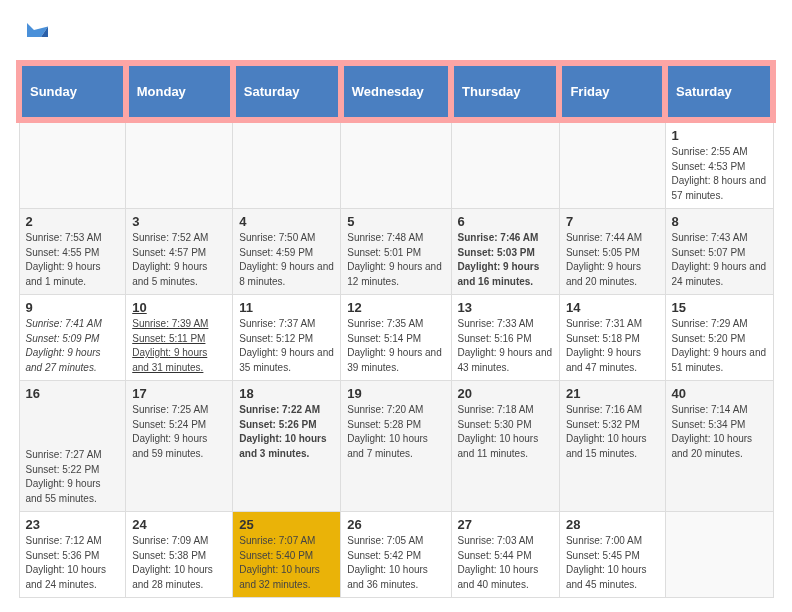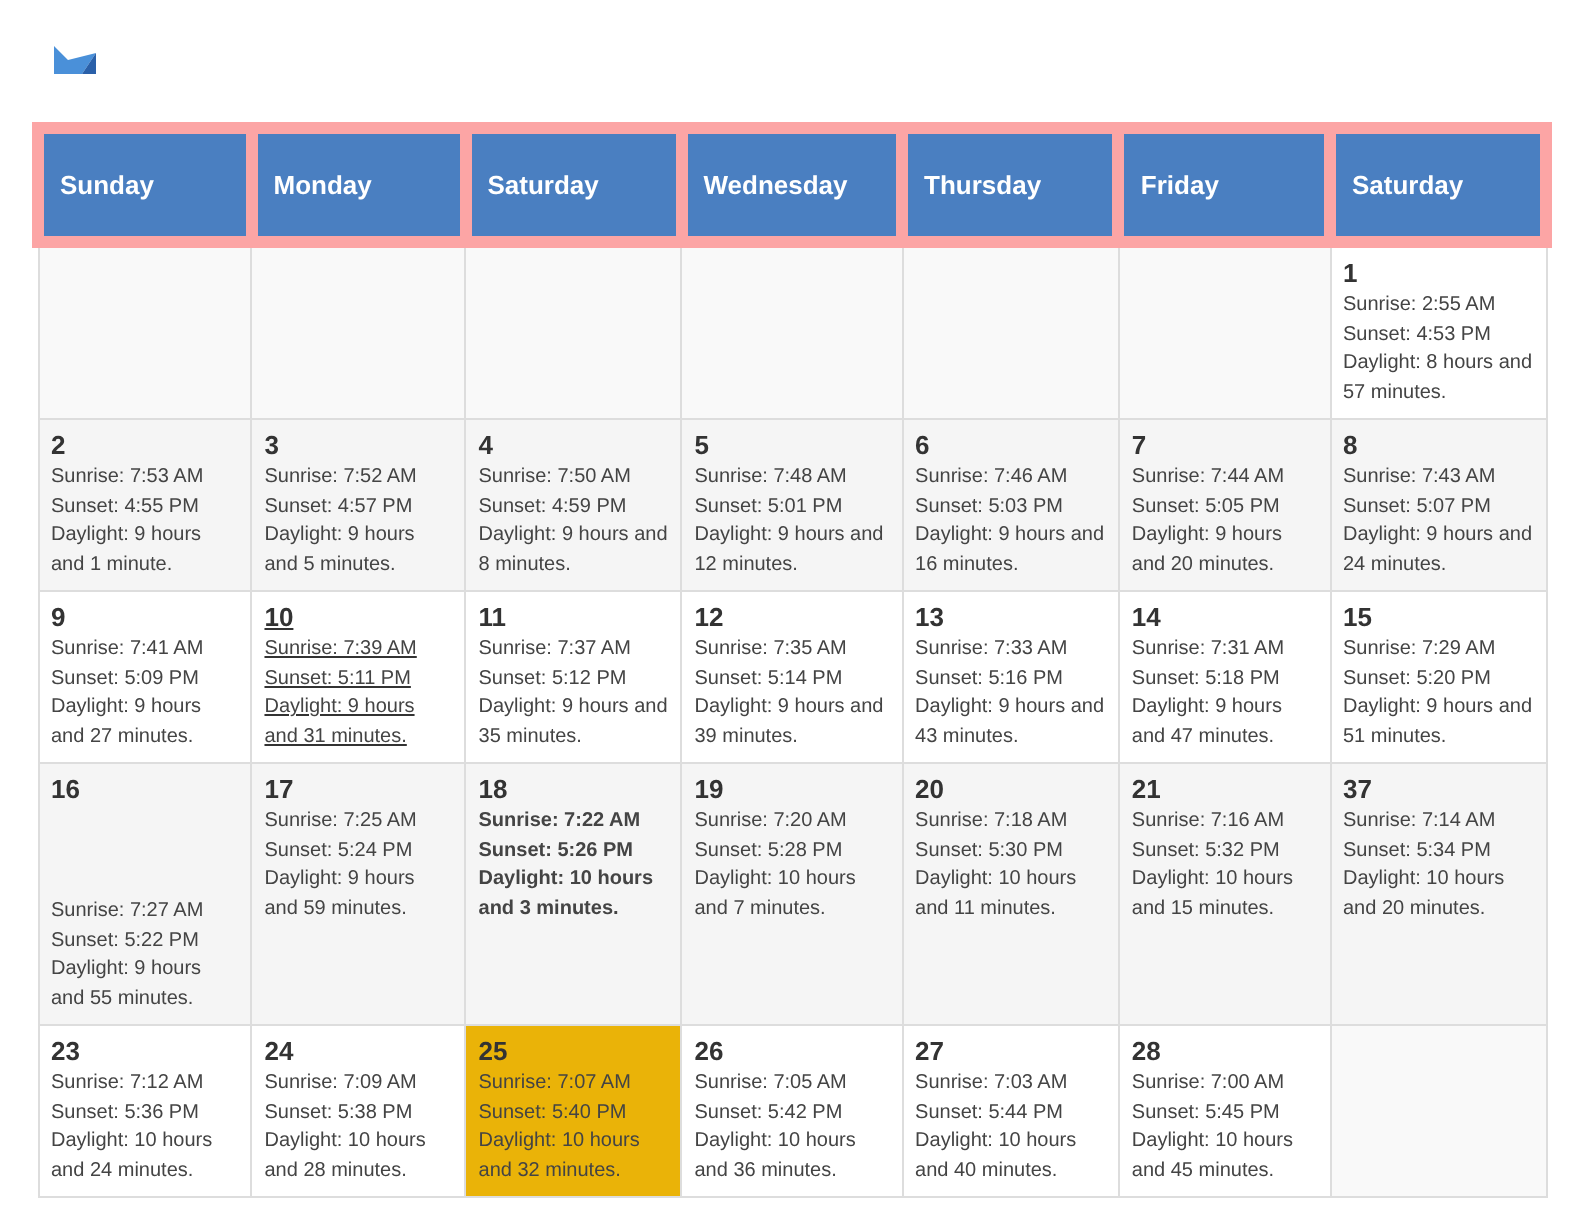--- a/index.html
+++ b/index.html
@@ -158,41 +158,41 @@
 Daylight: 9 hours and 8 minutes.</div>
         </td>
         <td style="background-color: rgb(245, 245, 245);">
           <span class="day-num">5</span>
           <div class="day-info" style="white-space: pre-line;">Sunrise: 7:48 AM
 Sunset: 5:01 PM
 Daylight: 9 hours and 12 minutes.</div>
         </td>
         <td style="background-color: rgb(245, 245, 245);">
           <span class="day-num">6</span>
-          <div class="day-info" style="white-space: pre-line;">Sunrise: 7:46 AM
+          <div class="day-info" style="white-space: pre-line; font-weight: bold;">Sunrise: 7:46 AM
 Sunset: 5:03 PM
 Daylight: 9 hours and 16 minutes.</div>
         </td>
         <td style="background-color: rgb(245, 245, 245);">
           <span class="day-num">7</span>
           <div class="day-info" style="white-space: pre-line;">Sunrise: 7:44 AM
 Sunset: 5:05 PM
 Daylight: 9 hours and 20 minutes.</div>
         </td>
         <td style="background-color: rgb(245, 245, 245);">
           <span class="day-num">8</span>
           <div class="day-info" style="white-space: pre-line;">Sunrise: 7:43 AM
 Sunset: 5:07 PM
 Daylight: 9 hours and 24 minutes.</div>
         </td>
       </tr>
       <tr>
         <td style="background-color: rgb(255, 255, 255);">
           <span class="day-num">9</span>
-          <div class="day-info" style="white-space: pre-line;">Sunrise: 7:41 AM
+          <div class="day-info" style="white-space: pre-line; font-style: italic;">Sunrise: 7:41 AM
 Sunset: 5:09 PM
 Daylight: 9 hours and 27 minutes.</div>
         </td>
         <td style="background-color: rgb(255, 255, 255); text-decoration: underline;">
           <span class="day-num">10</span>
           <div class="day-info" style="white-space: pre-line;">Sunrise: 7:39 AM
 Sunset: 5:11 PM
 Daylight: 9 hours and 31 minutes.</div>
         </td>
         <td style="background-color: rgb(255, 255, 255);">
@@ -257,21 +257,21 @@
 Sunset: 5:30 PM
 Daylight: 10 hours and 11 minutes.</div>
         </td>
         <td style="background-color: rgb(245, 245, 245);">
           <span class="day-num">21</span>
           <div class="day-info" style="white-space: pre-line;">Sunrise: 7:16 AM
 Sunset: 5:32 PM
 Daylight: 10 hours and 15 minutes.</div>
         </td>
         <td style="background-color: rgb(245, 245, 245);">
-          <span class="day-num">37</span>
+          <span class="day-num">40</span>
           <div class="day-info" style="white-space: pre-line;">Sunrise: 7:14 AM
 Sunset: 5:34 PM
 Daylight: 10 hours and 20 minutes.</div>
         </td>
       </tr>
       <tr>
         <td style="background-color: rgb(255, 255, 255);">
           <span class="day-num">23</span>
           <div class="day-info" style="white-space: pre-line;">Sunrise: 7:12 AM
 Sunset: 5:36 PM

